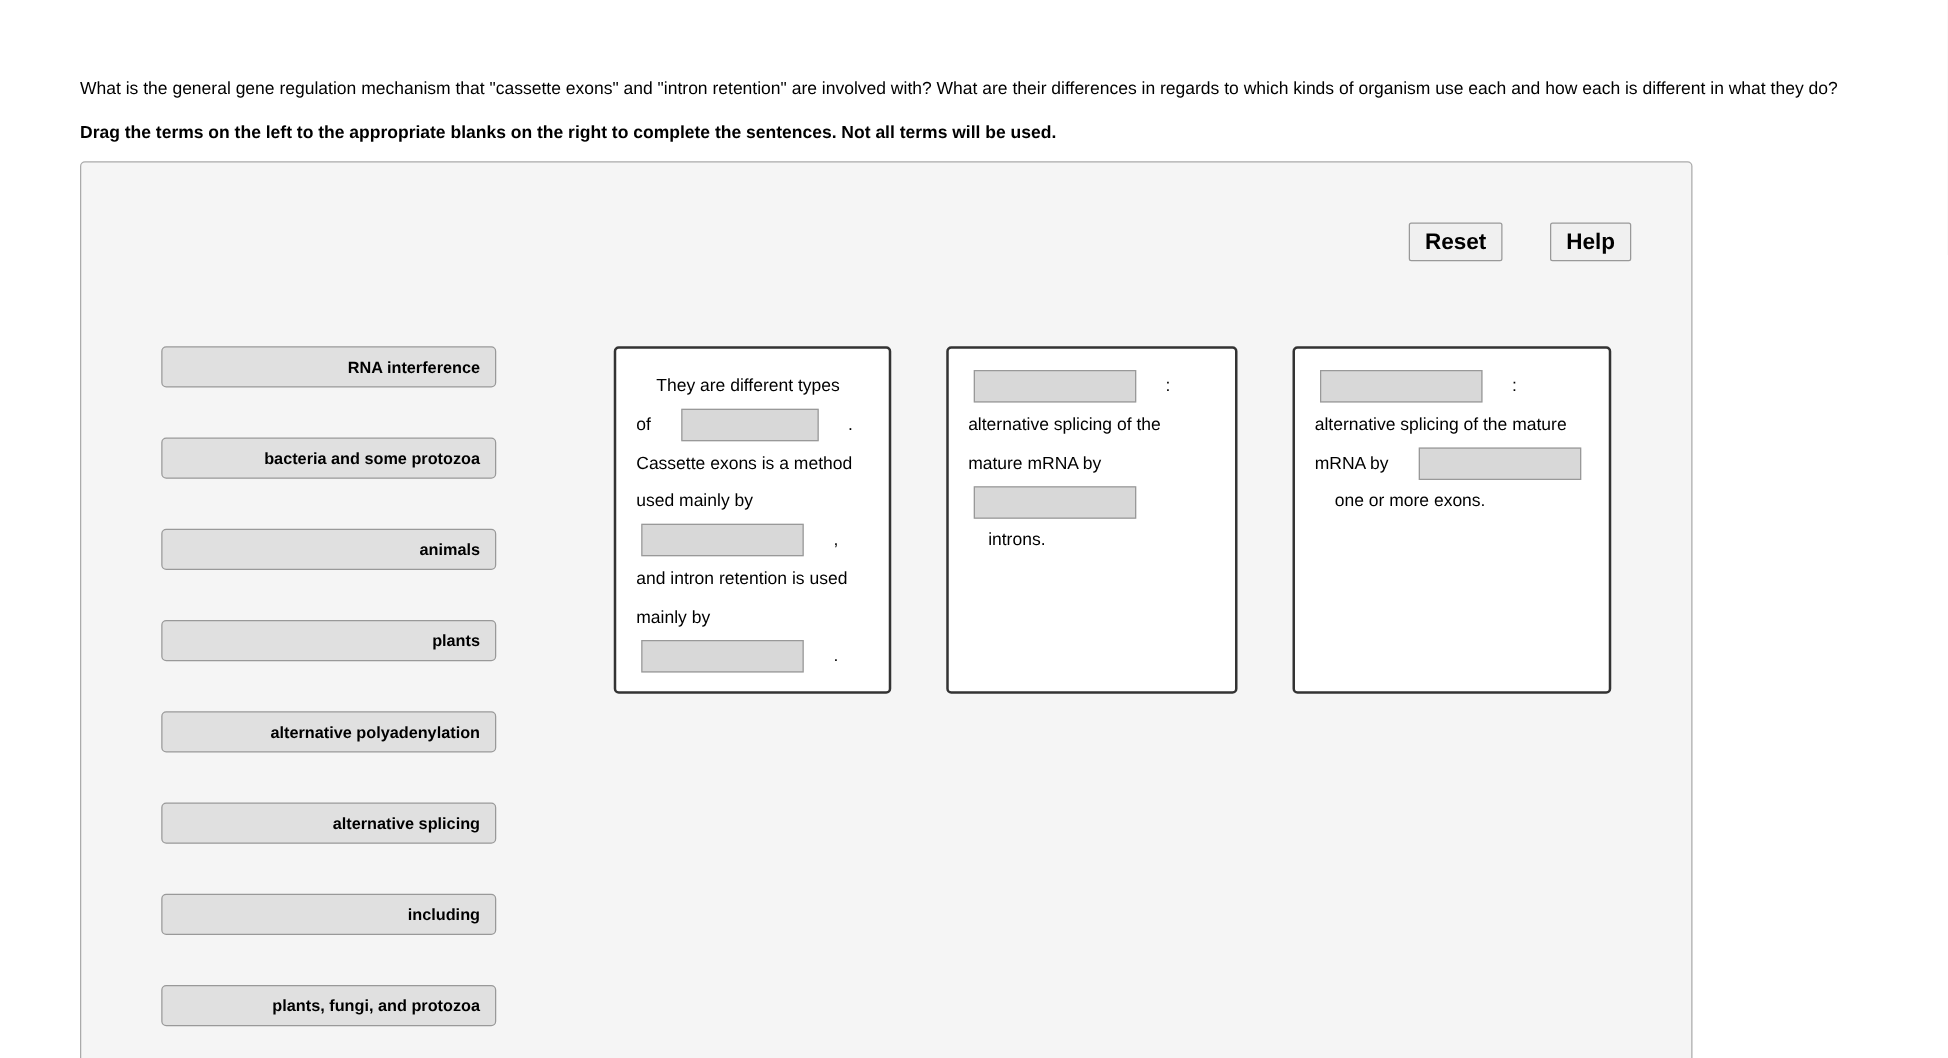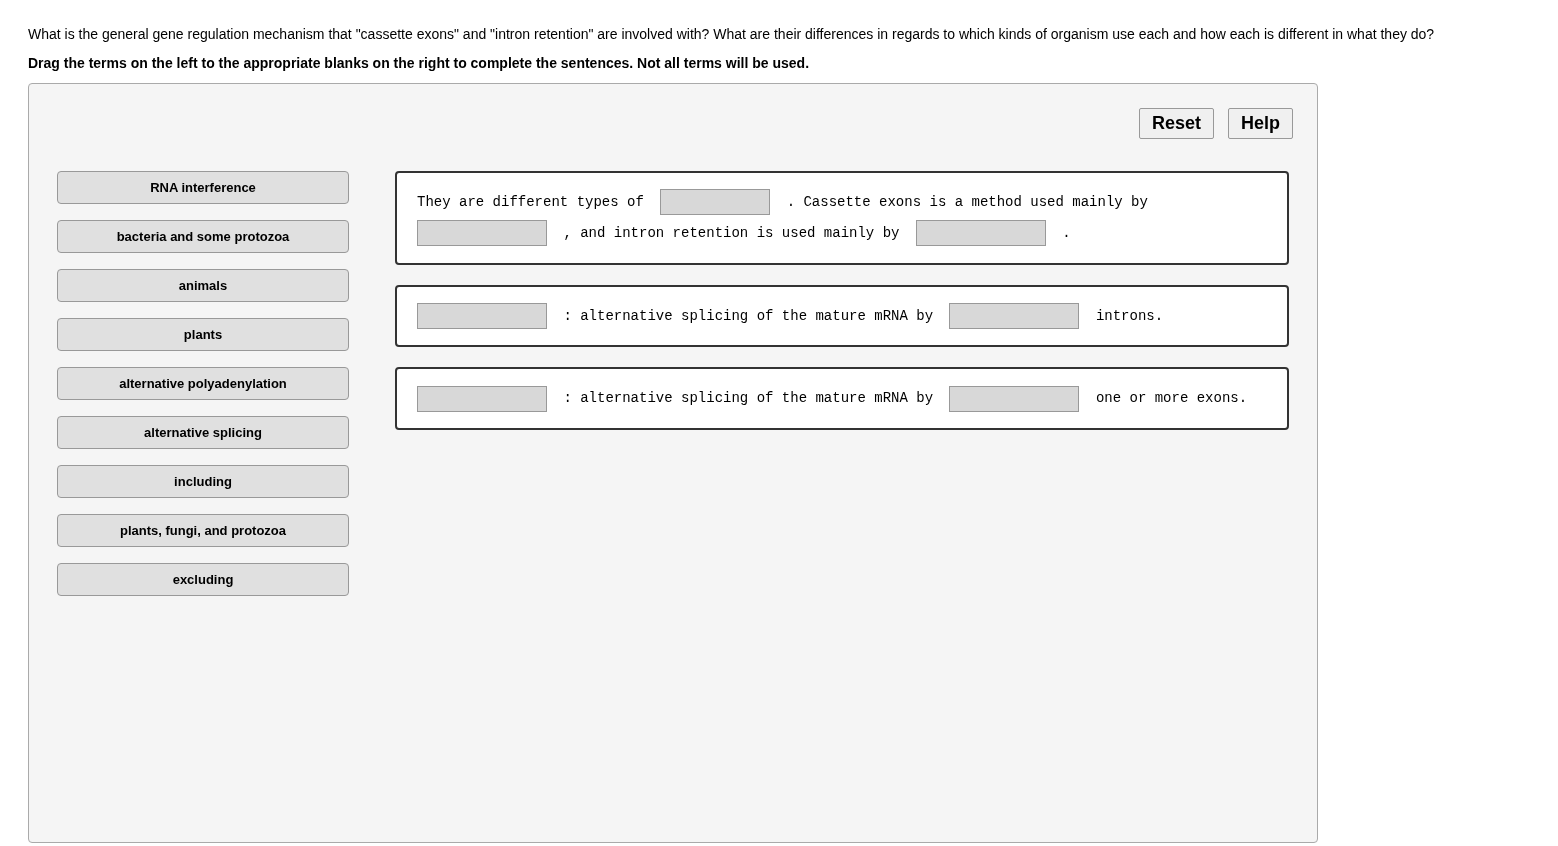--- a/index.html
+++ b/index.html
@@ -1,15 +1,15 @@
 <!DOCTYPE html>
 <html><head>
   <meta charset="utf-8">
   <style>
-    * { box-sizing: border-box; margin: 4px; padding: 0; }
+    * { box-sizing: border-box; margin: 16px; padding: 0; }
     body {
       font-family: Arial, sans-serif;
       font-size: 14px;
       background: #fff;
       padding: 12px 16px;
       color: #000;
     }
     .question-text {
       font-size: 14px;
       line-height: 1.5;
@@ -55,32 +55,30 @@
       flex-direction: column;
       gap: 8px;
       min-width: 300px;
       max-width: 330px;
     }
     .term-item {
       background: #e0e0e0;
       border: 1px solid #999;
       border-radius: 4px;
       padding: 8px 12px;
-      text-align: center;
+      text-align: right;
       font-weight: bold;
       font-size: 13px;
       cursor: grab;
       user-select: none;
     }
     .sentences-column {
       flex: 1;
       display: flex;
-      flex-direction: column;
       gap: 12px;
-      font-family: Liberation Mono, monospace;
     }
     .sentence-box {
       border: 2px solid #333;
       border-radius: 4px;
       background: #fff;
       padding: 14px 16px;
       line-height: 2.2;
       font-size: 14px;
     }
     .drop-blank {

